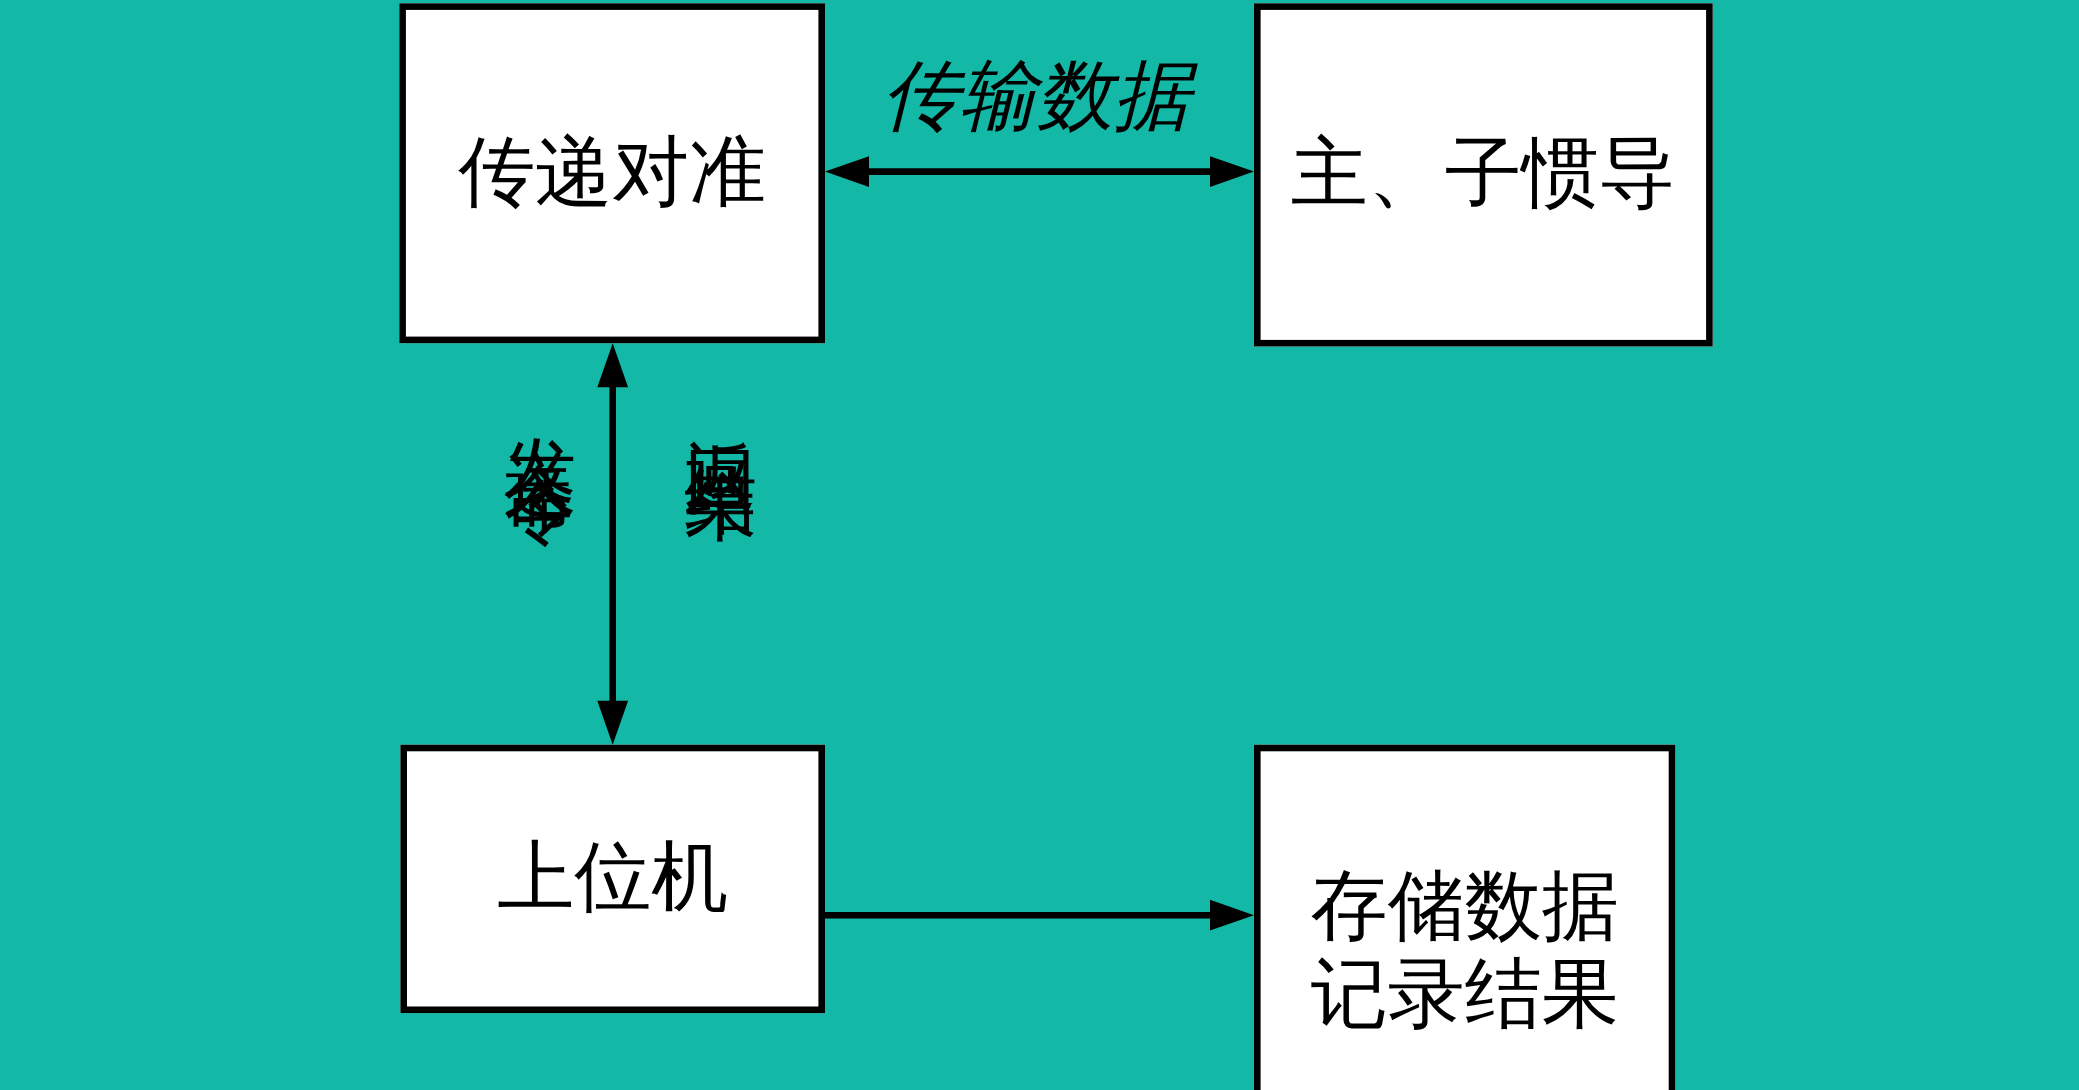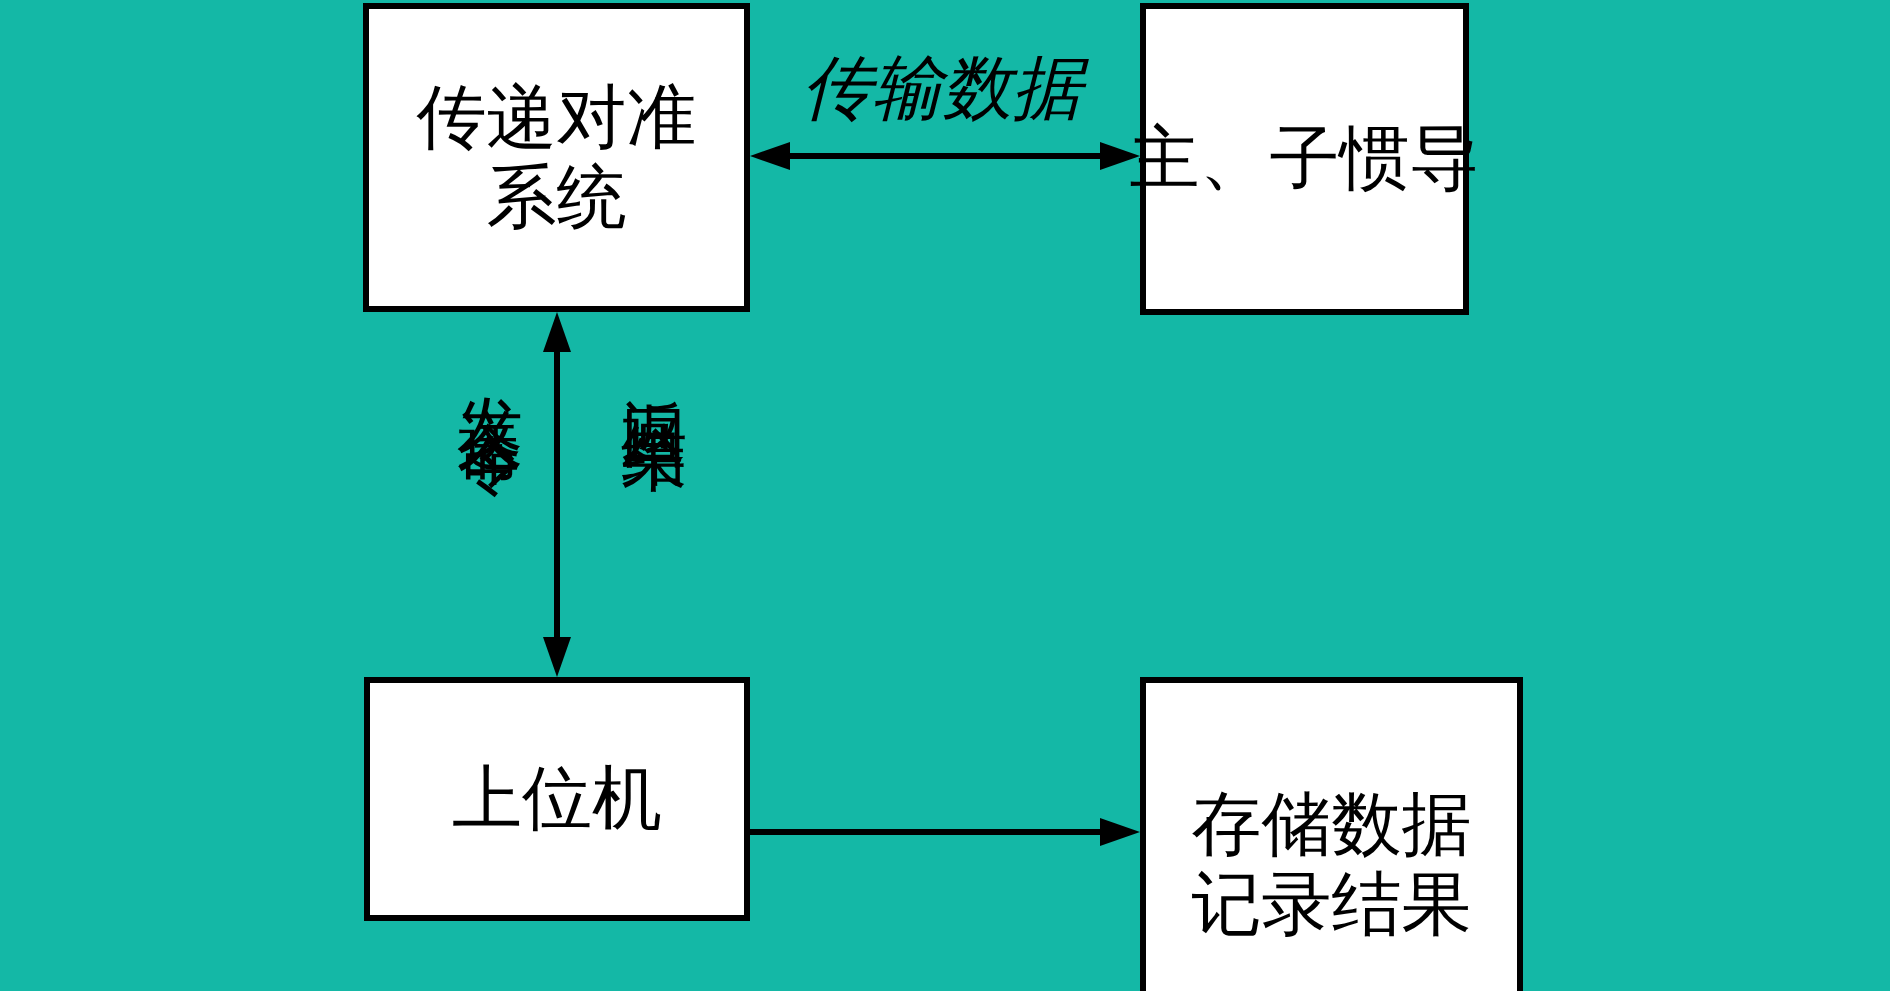--- a/index.html
+++ b/index.html
@@ -24,21 +24,21 @@
     display: flex;
     flex-direction: column;
     align-items: center;
     justify-content: center;
     text-align: center;
     font-size: 70px;
     line-height: 80px;
     white-space: nowrap;
   }
   #box-transfer-alignment { left: 363px; top: 3px;   width: 387px; height: 309px; }
-  #box-master-sub-ins     { left: 1140px; top: 3px;  width: 329px; height: 312px; }
+  #box-master-sub-ins     { left: 1140px; top: 3px;  width: 417px; height: 312px; }
   #box-host-computer      { left: 364px; top: 677px; width: 386px; height: 244px; }
   #box-data-storage       { left: 1140px; top: 677px; width: 383px; height: 376px; }
 
   .h-label {
     position: absolute;
     font-size: 70px;
     line-height: 74px;
     text-align: center;
     white-space: nowrap;
   }
@@ -70,21 +70,20 @@
   #arrow-layer line { stroke: #000000; stroke-width: 6; }
   #arrow-layer polygon { fill: #000000; stroke: none; }
 </style>
 </head>
 <body>
 
 <div id="canvas">
 
   <div class="box" id="box-transfer-alignment">
     <div>传递对准</div>
-    <div>系统</div>
   </div>
 
   <div class="box" id="box-master-sub-ins">
     <div>主、子惯导</div>
   </div>
 
   <div class="box" id="box-host-computer">
     <div>上位机</div>
   </div>
 

